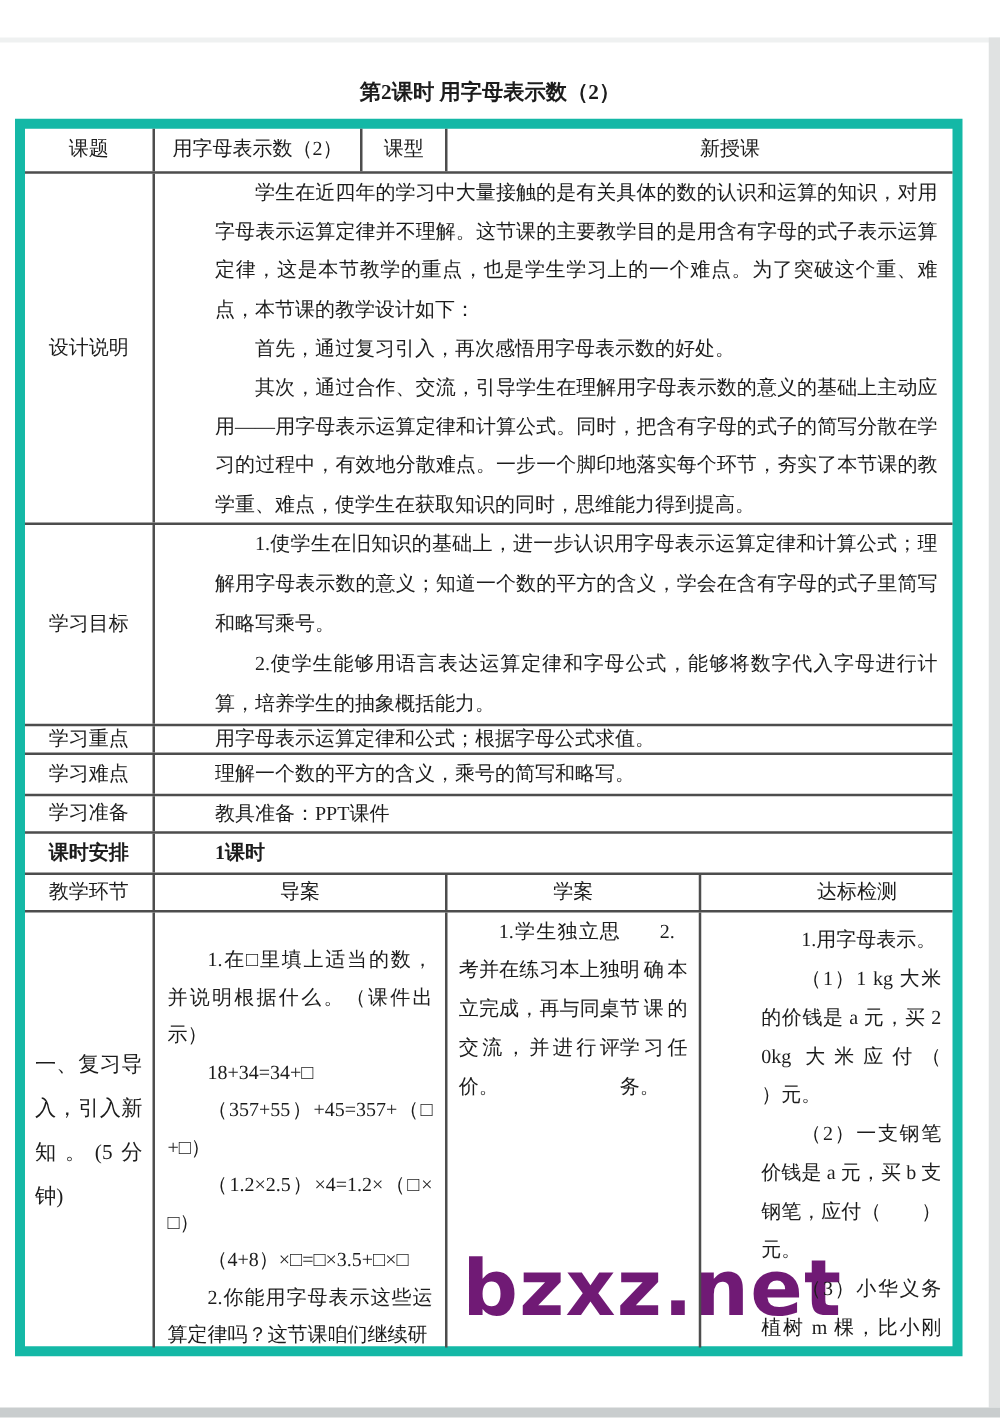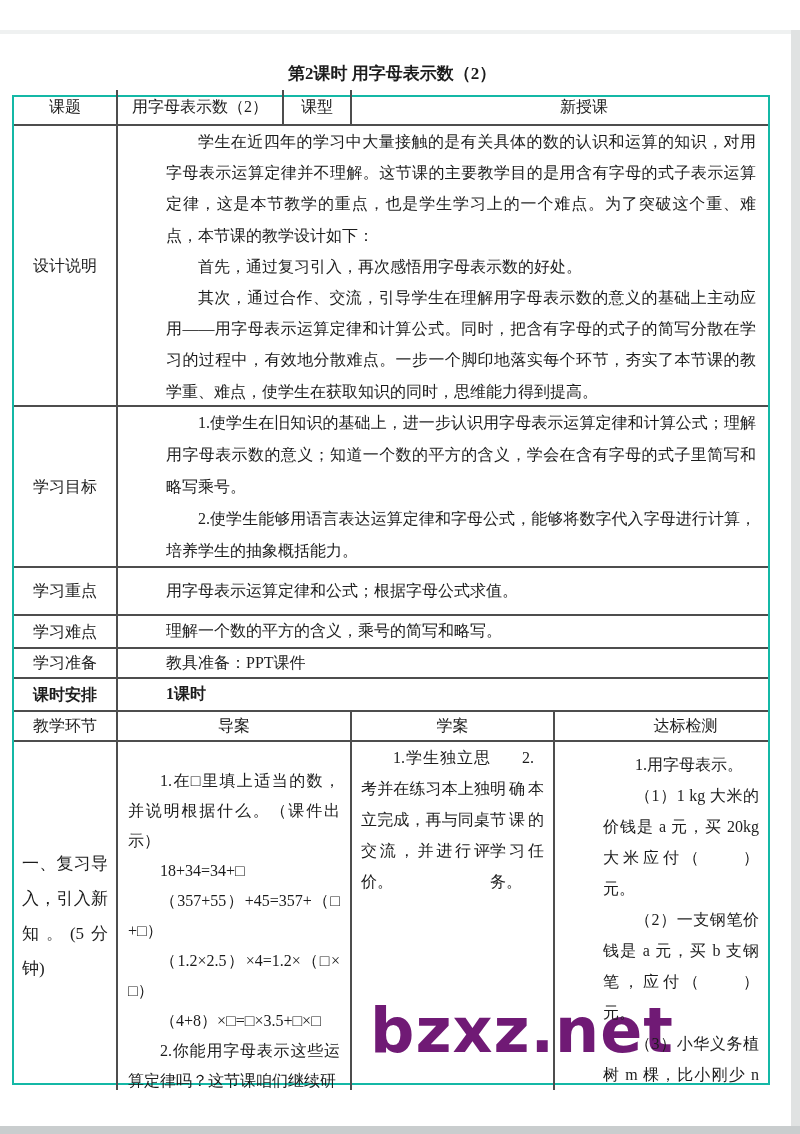--- a/index.html
+++ b/index.html
@@ -22,32 +22,32 @@
     color:#701a75; letter-spacing:1px; z-index:0; white-space:nowrap;
   }
 
   .page-title {
     position:absolute; left:0; top:62px; width:784px;
     text-align:center; font-size:17px; font-weight:bold; z-index:2;
   }
 
   .doc-table {
     position:absolute; left:12px; top:95px; width:758px; height:990px;
-    border:2px solid #14b8a6; z-index:1; background:transparent;
-    display:flex; flex-direction:column; font-size:16px;justify-content:center;
+    border:8px solid #14b8a6; z-index:1; background:transparent;
+    display:flex; flex-direction:column; font-size:16px;
   }
   .row { display:flex; border-bottom:2px solid #4d4d4d; flex:0 0 auto; }
   .row:last-child { border-bottom:none; }
   .cell { border-right:2px solid #4d4d4d; overflow:hidden; position:relative; }
   .cell:last-child { border-right:none;padding-left:48px; }
 
   .r1 { height:36px; }
   .r2 { height:281px; }
   .r3 { height:161px; }
-  .r4 { height:48px; }
+  .r4 { height:23px; }
   .r5 { height:33px; }
   .r6 { height:30px; }
   .r7 { height:33px;font-weight:bold; }
   .r8 { height:30px; }
   .r9 { height:348px; }
 
   .w-label  { width:104px; flex:0 0 104px; }
   .w-subject{ width:166px; flex:0 0 166px; }
   .w-type   { width:68px;  flex:0 0 68px; }
   .w-guide  { width:234px; flex:0 0 234px; }

